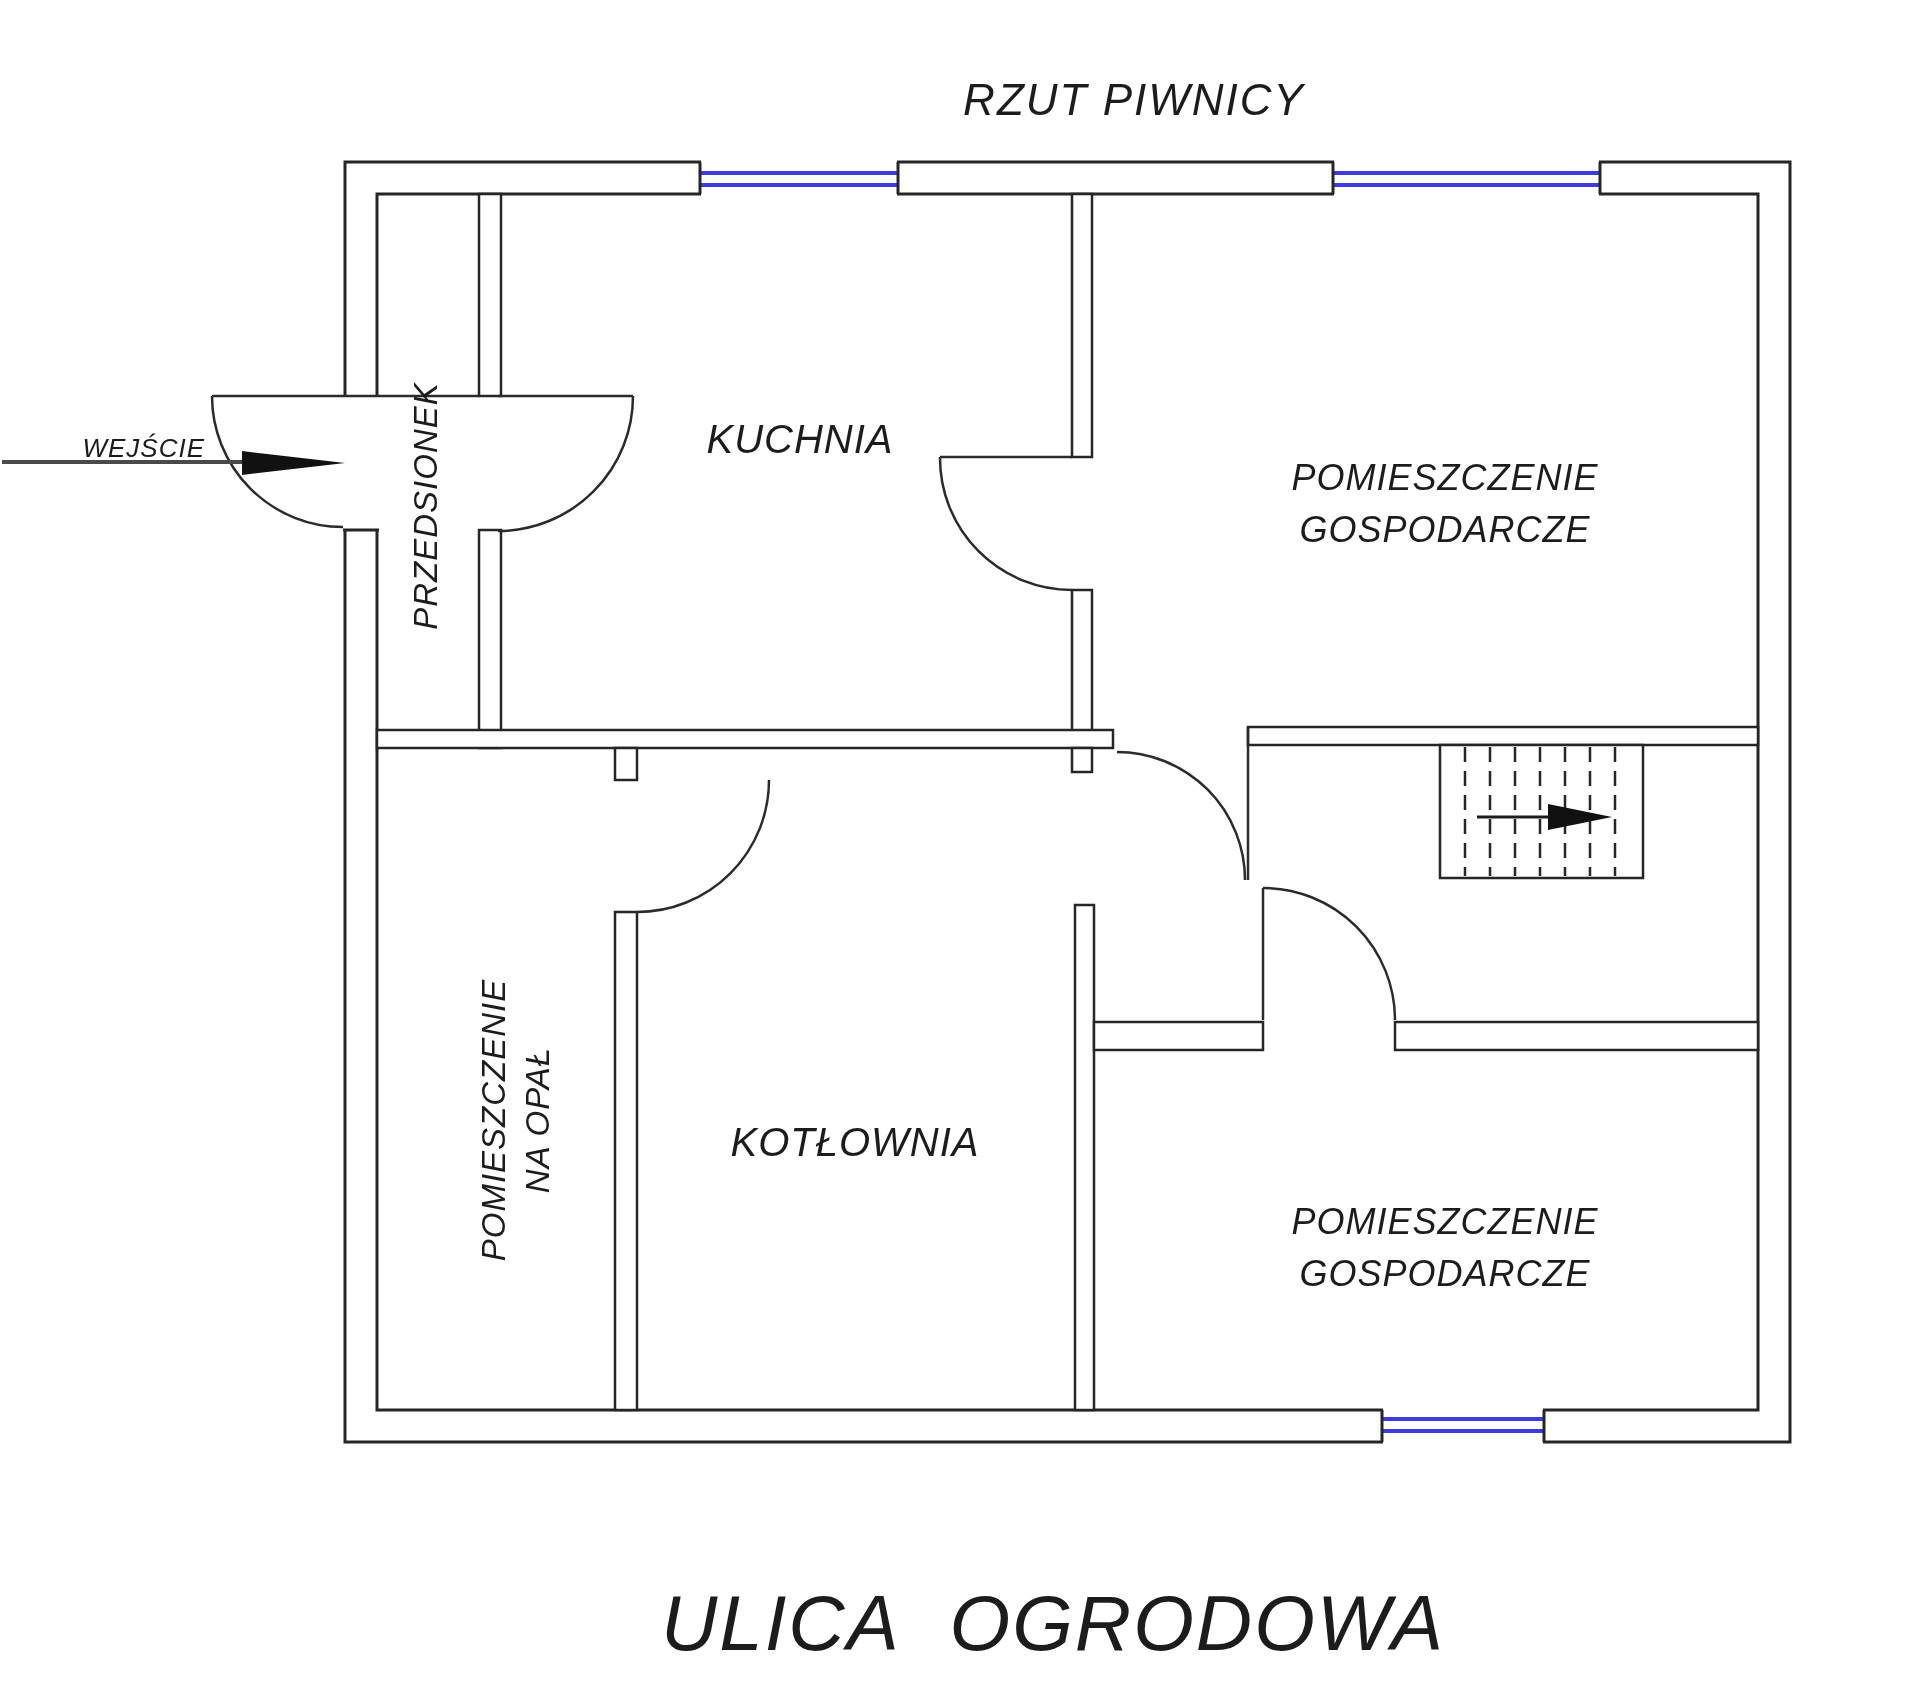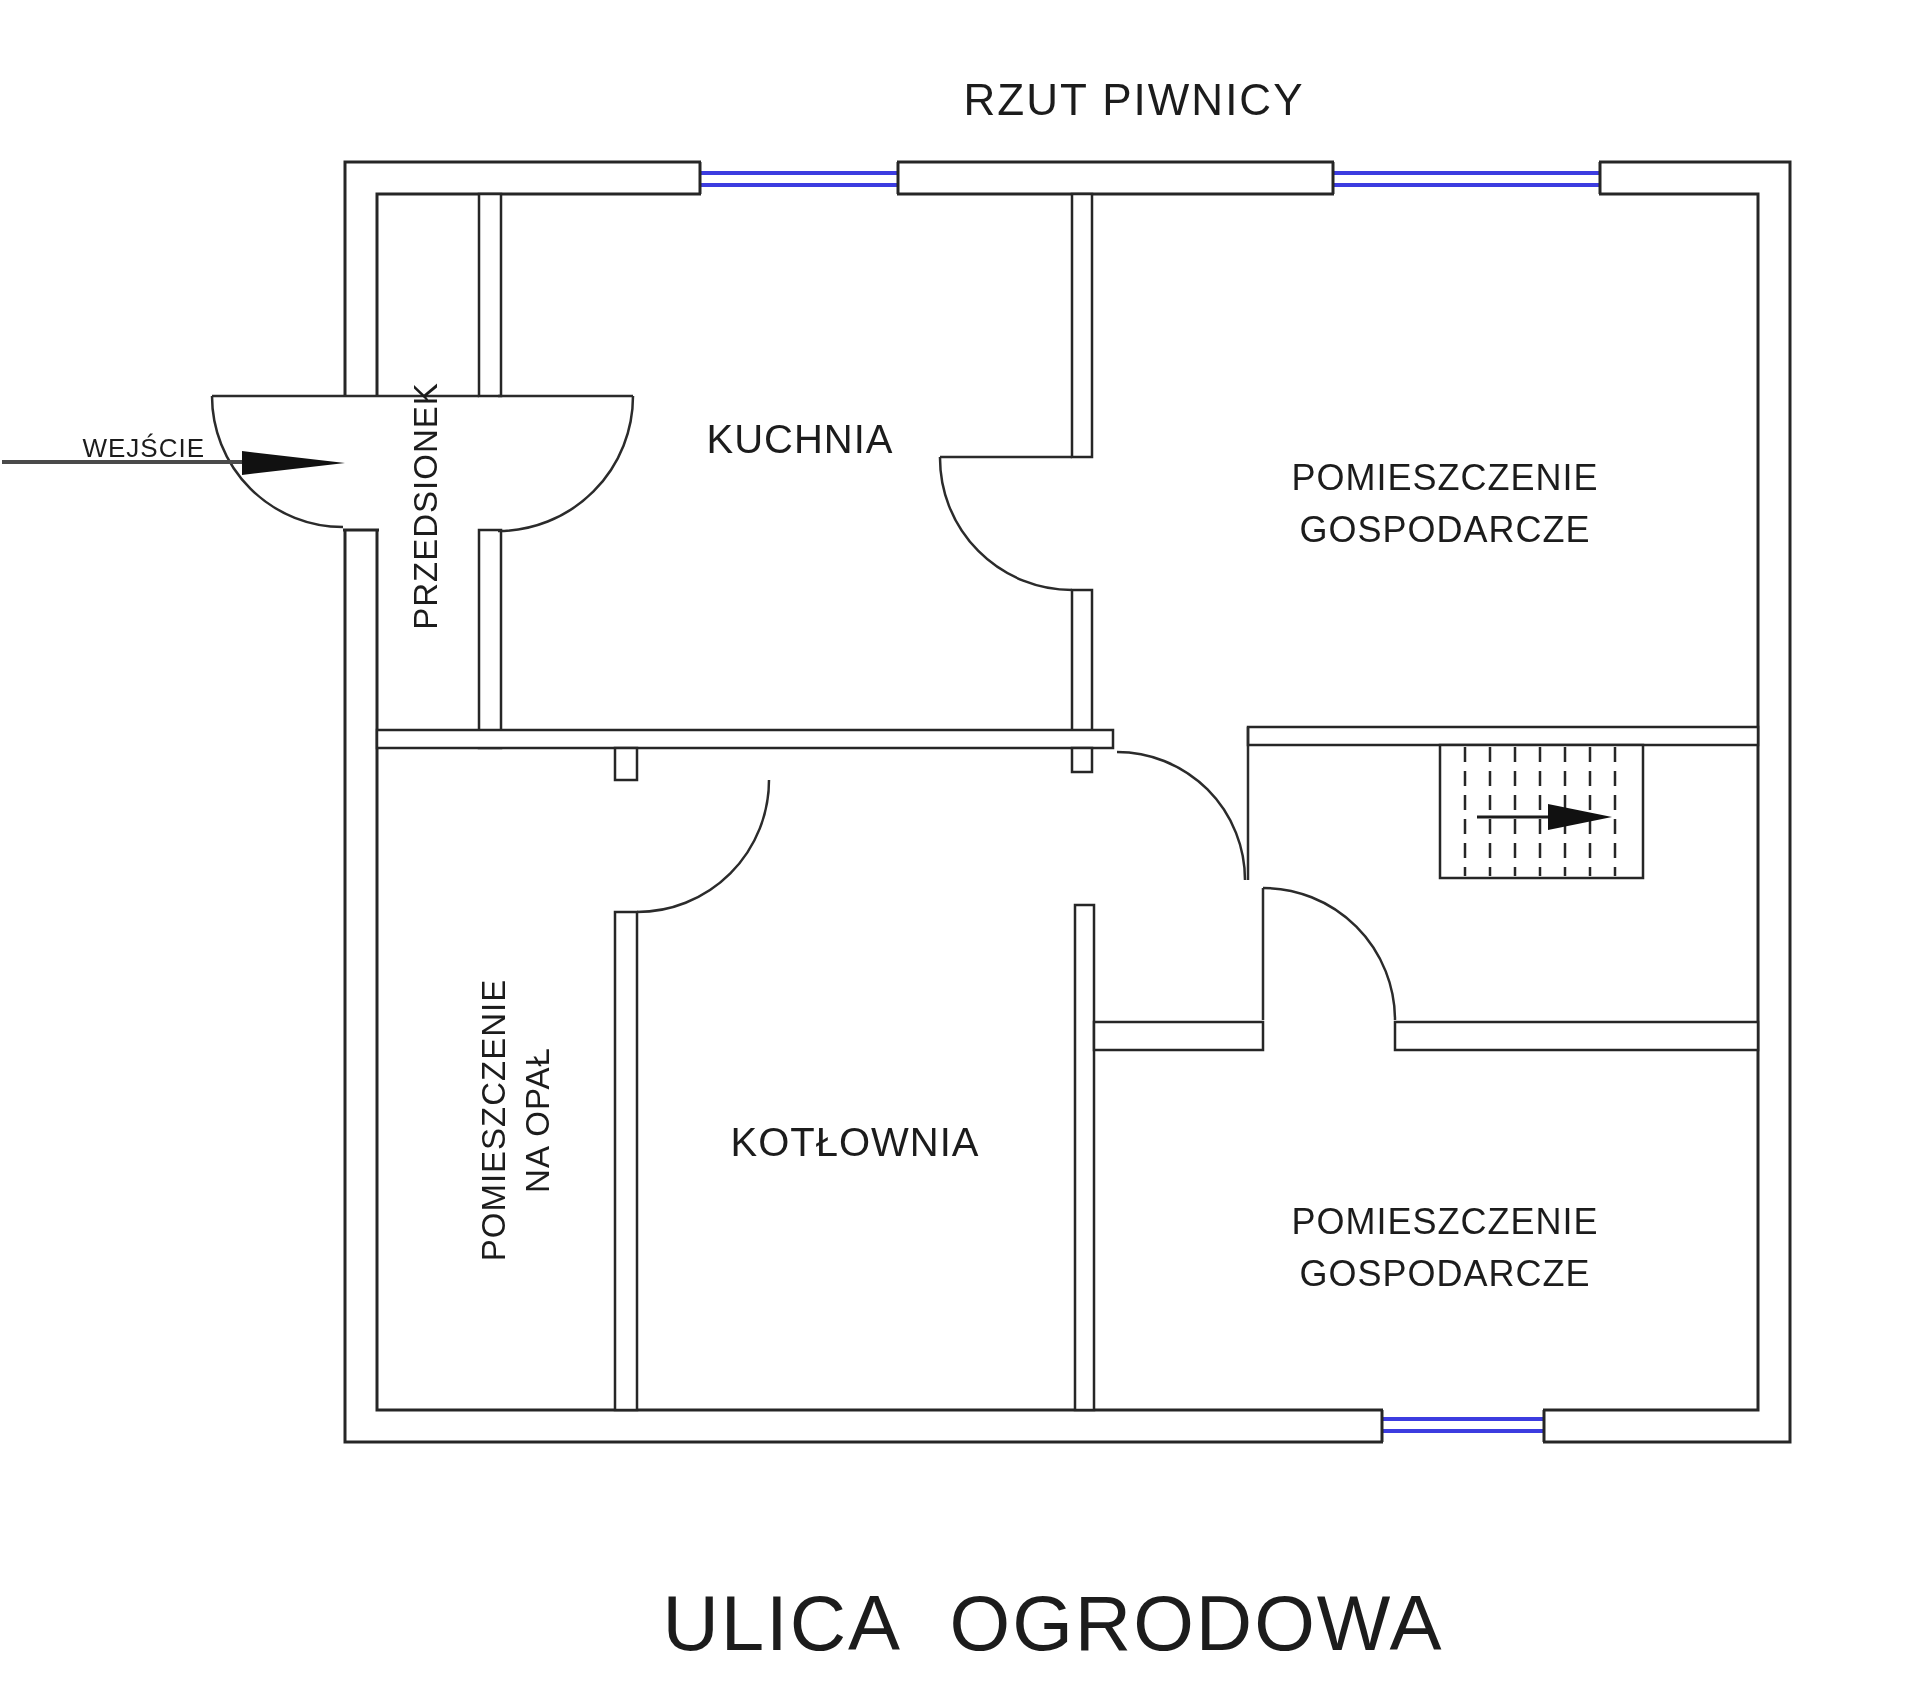--- a/index.html
+++ b/index.html
@@ -9,20 +9,21 @@
     height: 1689px;
     background: #ffffff;
     font-family: "Liberation Sans", sans-serif;
   }
   #plan-wrap {
     position: relative;
     width: 1812px;
     height: 1689px;
     background: #be185d;
     overflow: hidden;
+    font-style: italic;
   }
   svg text {
     fill: #1c1c1c;
     font-family: "Liberation Sans", "DejaVu Sans", sans-serif;
   }
   .t-title   { font-size: 44px; letter-spacing: 2px; }
   .t-street  { font-size: 78px; letter-spacing: 2px; }
   .t-room-lg { font-size: 40px; letter-spacing: 1px; }
   .t-room-md { font-size: 36px; letter-spacing: 1px; }
   .t-room-v  { font-size: 33px; letter-spacing: 1px; }

